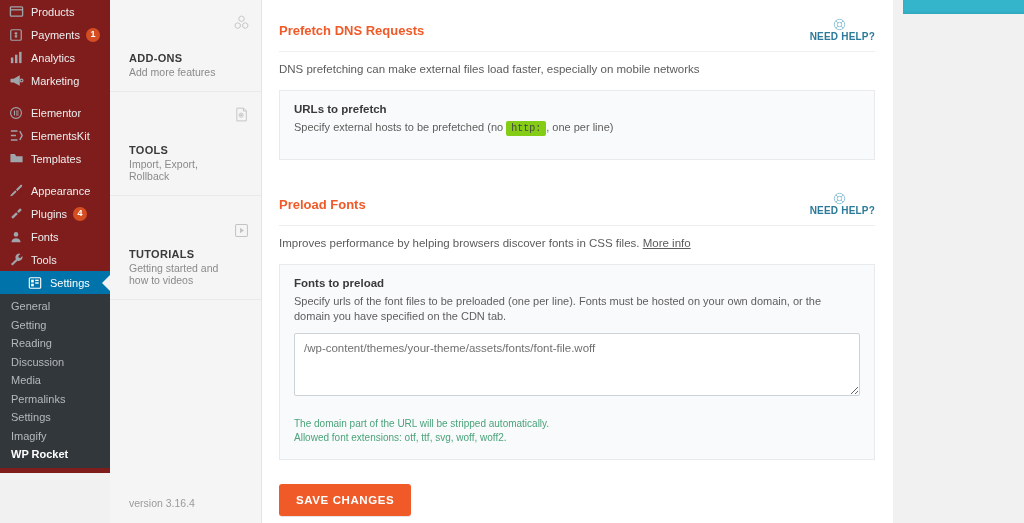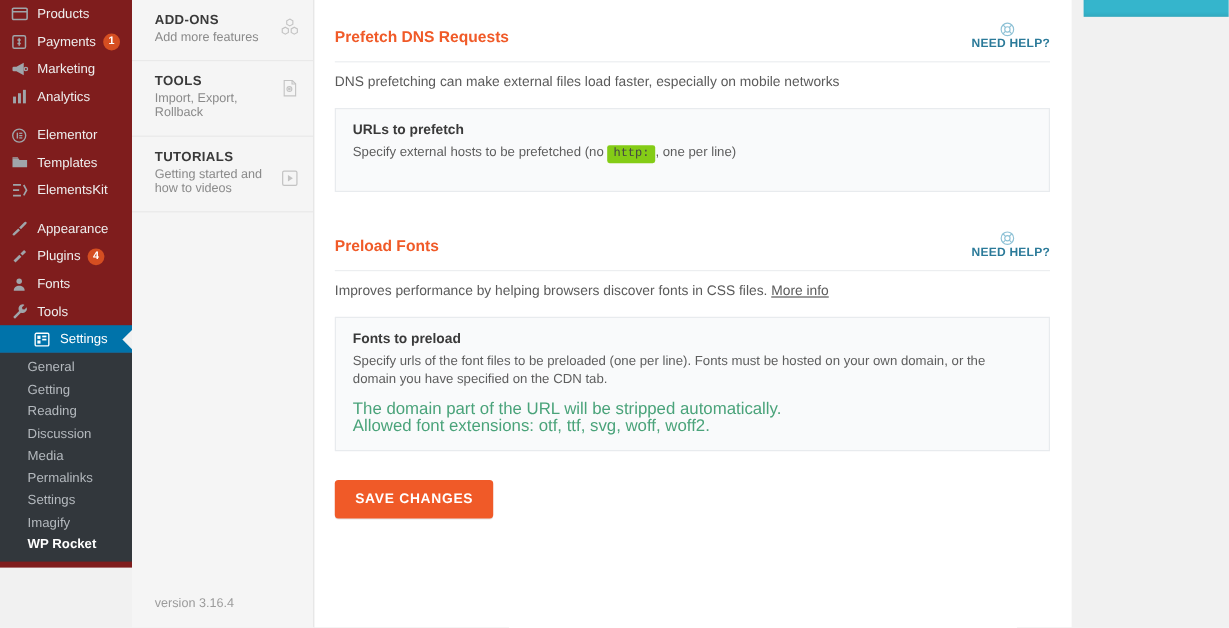--- a/index.html
+++ b/index.html
@@ -57,21 +57,21 @@
     min-width: 14px; height: 14px;
     padding: 0 3px;
     margin-left: 6px;
     border-radius: 7px;
     background: #d54e21;
     color: #fff;
     font-size: 9px;
     font-weight: bold;
     line-height: 1;
   }
-  .submenu { background: #32373c; padding: 3px 0 4px 12px; }
+  .submenu { background: #32373c; padding: 3px 0 4px 0; }
   .sub-item {
     font-size: 11px;
     color: #b4b9be;
     padding: 2px 0 2px 11px;
     line-height: 14.5px;
     white-space: nowrap;
   }
   .sub-item.current { color: #fff; font-weight: bold; }
 
   
@@ -87,20 +87,21 @@
     border-bottom: 1px solid #e9e9e9;
     position: relative;
     min-height: 44px;
   }
   .nav-block .nb-title {
     font-size: 11px;
     font-weight: bold;
     color: #3a3a3a;
     letter-spacing: 0.3px;
     margin-bottom: 2px;
+    margin-top: 41px;
   }
   .nav-block .nb-sub {
     font-size: 10.5px;
     color: #8a8a8a;
     line-height: 12.5px;
     width: 98px;
   }
   .nav-block .nb-icon {
     position: absolute;
     right: 11px; top: 14px;
@@ -201,22 +202,22 @@
     background: #fff;
     font-family: "Liberation Sans", sans-serif;
     font-size: 11.5px;
     color: #707070;
     padding: 7px 9px;
     resize: vertical;
     outline: none;
     line-height: 15px;
   }
   .green-notes {
-    margin-top: 7px;
-    font-size: 14px;
+    margin-top: 21px;
+    font-size: 10px;
     color: #4aa37a;
     line-height: 14px;
   }
   .gap-between { height: 32px; }
 
   .save-row { padding: 24px 0 18px 0; }
   .btn-save {
     display: inline-block;
     background: #f05a28;
     color: #fff;
@@ -255,71 +256,71 @@
             <path d="M8 4.5v7M6.3 6.1h3.2M6.3 9.4h3.2"></path>
         </svg>
       </span>
       <span>Payments</span>
       <span class="badge">1</span>
     </div>
 
     <div class="wp-item">
       <span class="ic">
         <svg width="15" height="15" viewBox="0 0 16 16" fill="currentColor">
-          <path d="M11.5 2.5 5 6H2.6A1.1 1.1 0 0 0 1.5 7.1v1.9A1.1 1.1 0 0 0 2.6 10H5l6.5 3.5z"></path>
-          <circle cx="13.4" cy="8" r="1.5" fill="none" stroke="currentColor" stroke-width="1.2"></circle>
-        </svg>
-      </span>
-      <span>Marketing</span>
-    </div>
-
-    <div class="wp-item">
-      <span class="ic">
-        <svg width="15" height="15" viewBox="0 0 16 16" fill="currentColor">
           <rect x="2" y="8" width="2.6" height="6"></rect>
             <rect x="6.4" y="5" width="2.6" height="9"></rect>
             <rect x="10.8" y="2" width="2.6" height="12"></rect>
         </svg>
       </span>
       <span>Analytics</span>
+    </div>
+
+    <div class="wp-item">
+      <span class="ic">
+        <svg width="15" height="15" viewBox="0 0 16 16" fill="currentColor">
+          <path d="M11.5 2.5 5 6H2.6A1.1 1.1 0 0 0 1.5 7.1v1.9A1.1 1.1 0 0 0 2.6 10H5l6.5 3.5z"></path>
+          <circle cx="13.4" cy="8" r="1.5" fill="none" stroke="currentColor" stroke-width="1.2"></circle>
+        </svg>
+      </span>
+      <span>Marketing</span>
     </div>
 
     <div class="wp-sep"></div>
 
     <div class="wp-item">
       <span class="ic">
         <svg width="14" height="14" viewBox="0 0 16 16" fill="none" stroke="currentColor" stroke-width="1.3">
           <circle cx="8" cy="8" r="6.2"></circle>
             <rect x="5.6" y="5.2" width="1.3" height="5.6" fill="currentColor" stroke="none"></rect>
           <rect x="8" y="5.2" width="3" height="1.2" fill="currentColor" stroke="none"></rect>
           <rect x="8" y="7.4" width="3" height="1.2" fill="currentColor" stroke="none"></rect>
           <rect x="8" y="9.6" width="3" height="1.2" fill="currentColor" stroke="none"></rect>
         </svg>
       </span>
       <span>Elementor</span>
     </div>
 
     <div class="wp-item">
       <span class="ic">
-        <svg width="15" height="15" viewBox="0 0 16 16" fill="currentColor">
-          <path d="M1.5 4.3h5.2l1.1 1.4h6.7v6.4H1.5z"></path>
-            <path d="M1.5 3.2h4.6l.9 1.1H1.5z"></path>
-        </svg>
-      </span>
-      <span>Templates</span>
-    </div>
-
-    <div class="wp-item">
-      <span class="ic">
         <svg width="15" height="15" viewBox="0 0 16 16" fill="none" stroke="currentColor" stroke-width="1.5">
           <path d="M2 3.2h7M2 8h5.4M2 12.8h7"></path>
             <path d="M11.5 3.4 14 8l-2.5 4.6"></path>
         </svg>
       </span>
       <span>ElementsKit</span>
+    </div>
+
+    <div class="wp-item">
+      <span class="ic">
+        <svg width="15" height="15" viewBox="0 0 16 16" fill="currentColor">
+          <path d="M1.5 4.3h5.2l1.1 1.4h6.7v6.4H1.5z"></path>
+            <path d="M1.5 3.2h4.6l.9 1.1H1.5z"></path>
+        </svg>
+      </span>
+      <span>Templates</span>
     </div>
 
     <div class="wp-sep"></div>
 
     <div class="wp-item">
       <span class="ic">
         <svg width="15" height="15" viewBox="0 0 16 16" fill="currentColor">
           <path d="M13.8 2.2c-.5-.5-1.2-.4-1.8.2L7.4 7 9 8.6l4.6-4.6c.6-.6.7-1.3.2-1.8z"></path>
           <path d="M6.6 7.8 2 12.4c-.5.5-.6 1.4 0 1.6.5.2 1.2 0 1.6-.4L8.2 9.4z"></path>
         </svg>
@@ -497,20 +498,21 @@
         </div>
 
         <div class="sec-desc">
           <span>Improves performance by helping browsers discover fonts in CSS files.</span>
           <a href="#">More info</a>
         </div>
 
         <div class="field-box">
           <div class="field-label">Fonts to preload</div>
           <div class="field-hint">Specify urls of the font files to be preloaded (one per line). Fonts must be hosted on your own domain, or the domain you have specified on the CDN tab.</div>
+          <textarea class="ta" rows="4" spellcheck="false" style="">/wp-content/themes/your-theme/assets/fonts/font-file.woff</textarea>
           <div class="green-notes">
             <div>The domain part of the URL will be stripped automatically.</div>
             <div>Allowed font extensions: otf, ttf, svg, woff, woff2.</div>
           </div>
         </div>
       </div>
 
       <div class="save-row">
         <button class="btn-save">SAVE CHANGES</button>
       </div>

